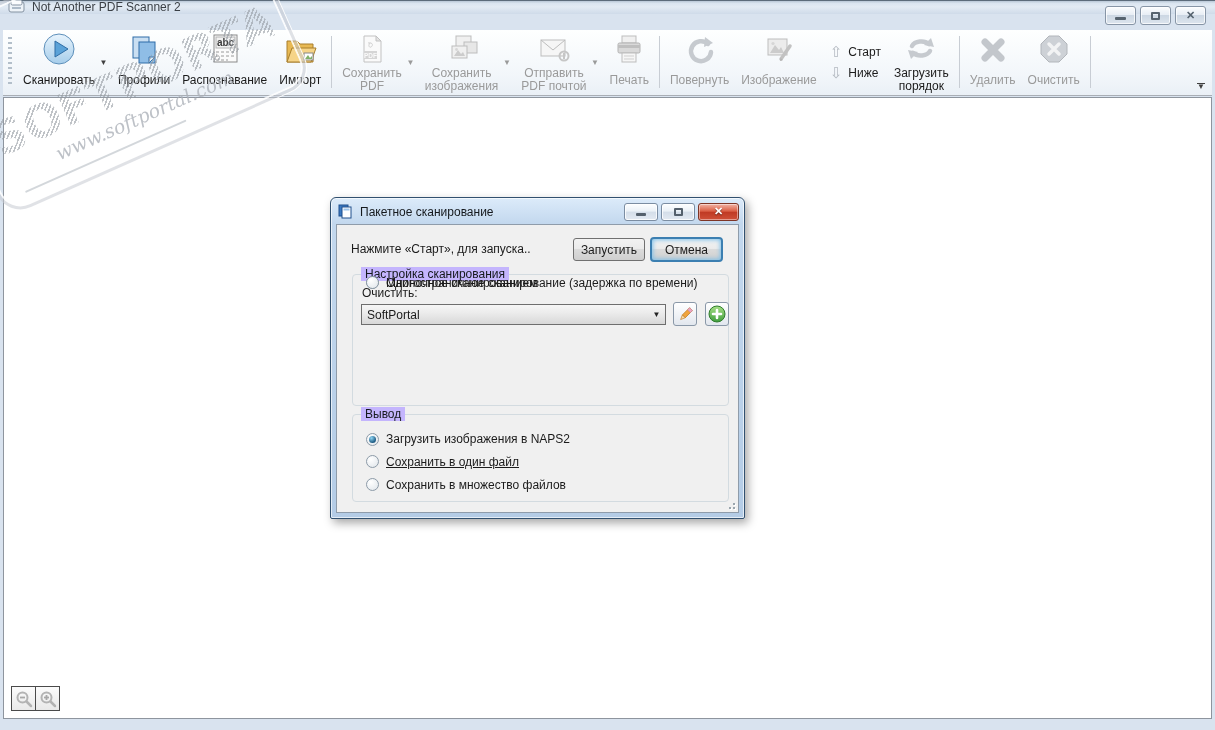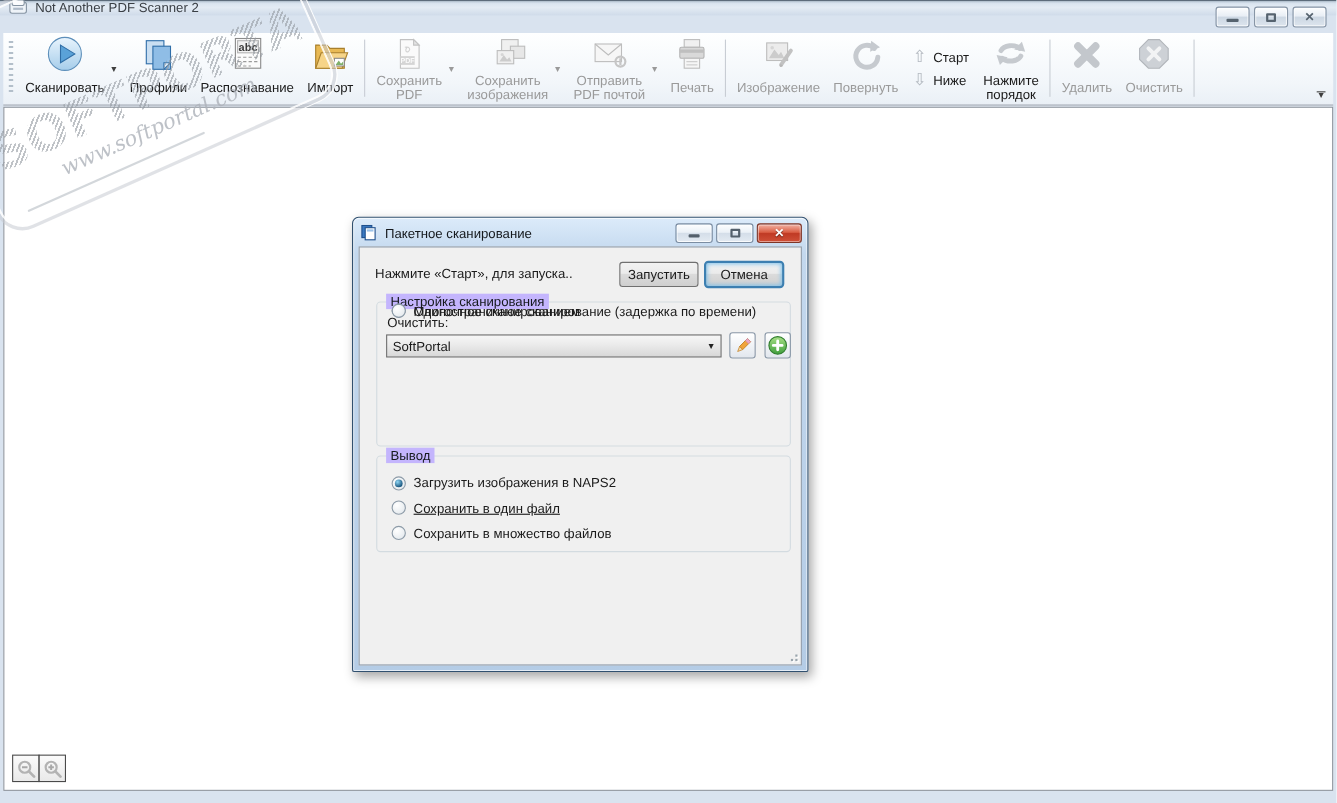--- a/index.html
+++ b/index.html
@@ -90,21 +90,21 @@
     font-family:"DejaVu Serif", serif; font-style:italic; font-size:19px;
     color:rgba(172,178,185,.8); margin:3px 0 0 52px;
   }
   .stamp-line {
     width:176px; height:2px; margin:10px 0 0 8px; border-radius:2px;
     background:rgba(188,193,199,.65); box-shadow:1px 1px 0 rgba(255,255,255,.85);
   }
 
   
   .dialog {
-    position:absolute; left:320px; top:197px; width:415px; height:414px; z-index:100;
+    position:absolute; left:330px; top:197px; width:415px; height:322px; z-index:100;
     background:linear-gradient(#dcebfa 0%, #c3d8ee 8%, #b4cce6 100%);
     border:1px solid #31506f; border-radius:6px 6px 2px 2px;
     box-shadow:3px 4px 10px rgba(0,0,0,.35), inset 0 0 0 1px rgba(255,255,255,.65);
   }
   .dialog-titlebar { height:26px; display:flex; align-items:center; padding:1px 5px 0 7px; }
   .dialog-title { margin-left:6px; color:#15191d; }
   .dialog-controls { margin-left:auto; display:flex; gap:3px; }
   .dlg-btn {
     width:34px; height:18px; border:1px solid #7b8da2; border-radius:3px;
     background:linear-gradient(#fdfeff,#ebf1f7 45%,#d4dee9 50%,#e3eaf2);
@@ -357,48 +357,48 @@
             <span>Печать</span>
           </div>
       </div>
     </div>
 
     <div class="sep"></div>
 
     <div class="tb disabled">
       <div class="tb-main">
         <div class="tb-icon">
+          <svg width="34" height="34" viewBox="0 0 34 34">
+            <path d="M25 11 a10 10 0 1 0 3 8" fill="none" stroke="#c6cacf" stroke-width="4.5" stroke-linecap="round"></path>
+            <polygon points="22,4 30,10 21,14" fill="#c6cacf"></polygon>
+          </svg>
+        </div>
+        <div class="tb-label">
+            <span>Повернуть</span>
+          </div>
+      </div>
+    </div>
+
+    <div class="tb disabled">
+      <div class="tb-main">
+        <div class="tb-icon">
           <svg width="36" height="34" viewBox="0 0 36 34">
             <rect x="7" y="6" width="19" height="16" fill="#ececec" stroke="#bdbdbd"></rect>
             <polygon points="9,20 14,12 18,17 20,14 23,20" fill="#cccccc"></polygon>
             <circle cx="12" cy="10.5" r="1.6" fill="#d6d6d6"></circle>
             <line x1="20" y1="26" x2="29" y2="13" stroke="#c2c2c2" stroke-width="3.5" stroke-linecap="round"></line>
             <polygon points="19,28 22,27 19.5,25" fill="#b5b5b5"></polygon>
           </svg>
         </div>
         <div class="tb-label">
             <span>Изображение</span>
           </div>
       </div>
     </div>
 
-    <div class="tb disabled">
-      <div class="tb-main">
-        <div class="tb-icon">
-          <svg width="34" height="34" viewBox="0 0 34 34">
-            <path d="M25 11 a10 10 0 1 0 3 8" fill="none" stroke="#c6cacf" stroke-width="4.5" stroke-linecap="round"></path>
-            <polygon points="22,4 30,10 21,14" fill="#c6cacf"></polygon>
-          </svg>
-        </div>
-        <div class="tb-label">
-            <span>Повернуть</span>
-          </div>
-      </div>
-    </div>
-
     <div class="updown">
       <div class="ud-row">
         <span class="ud-arrow">⇧</span>
         <span>Старт</span>
       </div>
       <div class="ud-row">
         <span class="ud-arrow">⇩</span>
         <span>Ниже</span>
       </div>
     </div>
@@ -407,21 +407,21 @@
       <div class="tb-main">
         <div class="tb-icon">
           <svg width="36" height="34" viewBox="0 0 36 34">
             <path d="M9 13 a10 7 0 0 1 17 -2" fill="none" stroke="#c6cacf" stroke-width="4.5" stroke-linecap="round"></path>
             <polygon points="28,5 31,14 21,12" fill="#c6cacf"></polygon>
             <path d="M27 18 a10 7 0 0 1 -17 2" fill="none" stroke="#c6cacf" stroke-width="4.5" stroke-linecap="round"></path>
             <polygon points="8,26 5,17 15,19" fill="#c6cacf"></polygon>
           </svg>
         </div>
         <div class="tb-label">
-          <span>Нажмите</span>
+          <span>Загрузить</span>
           <span>порядок</span>
         </div>
       </div>
     </div>
 
     <div class="sep"></div>
 
     <div class="tb disabled">
       <div class="tb-main">
         <div class="tb-icon">

